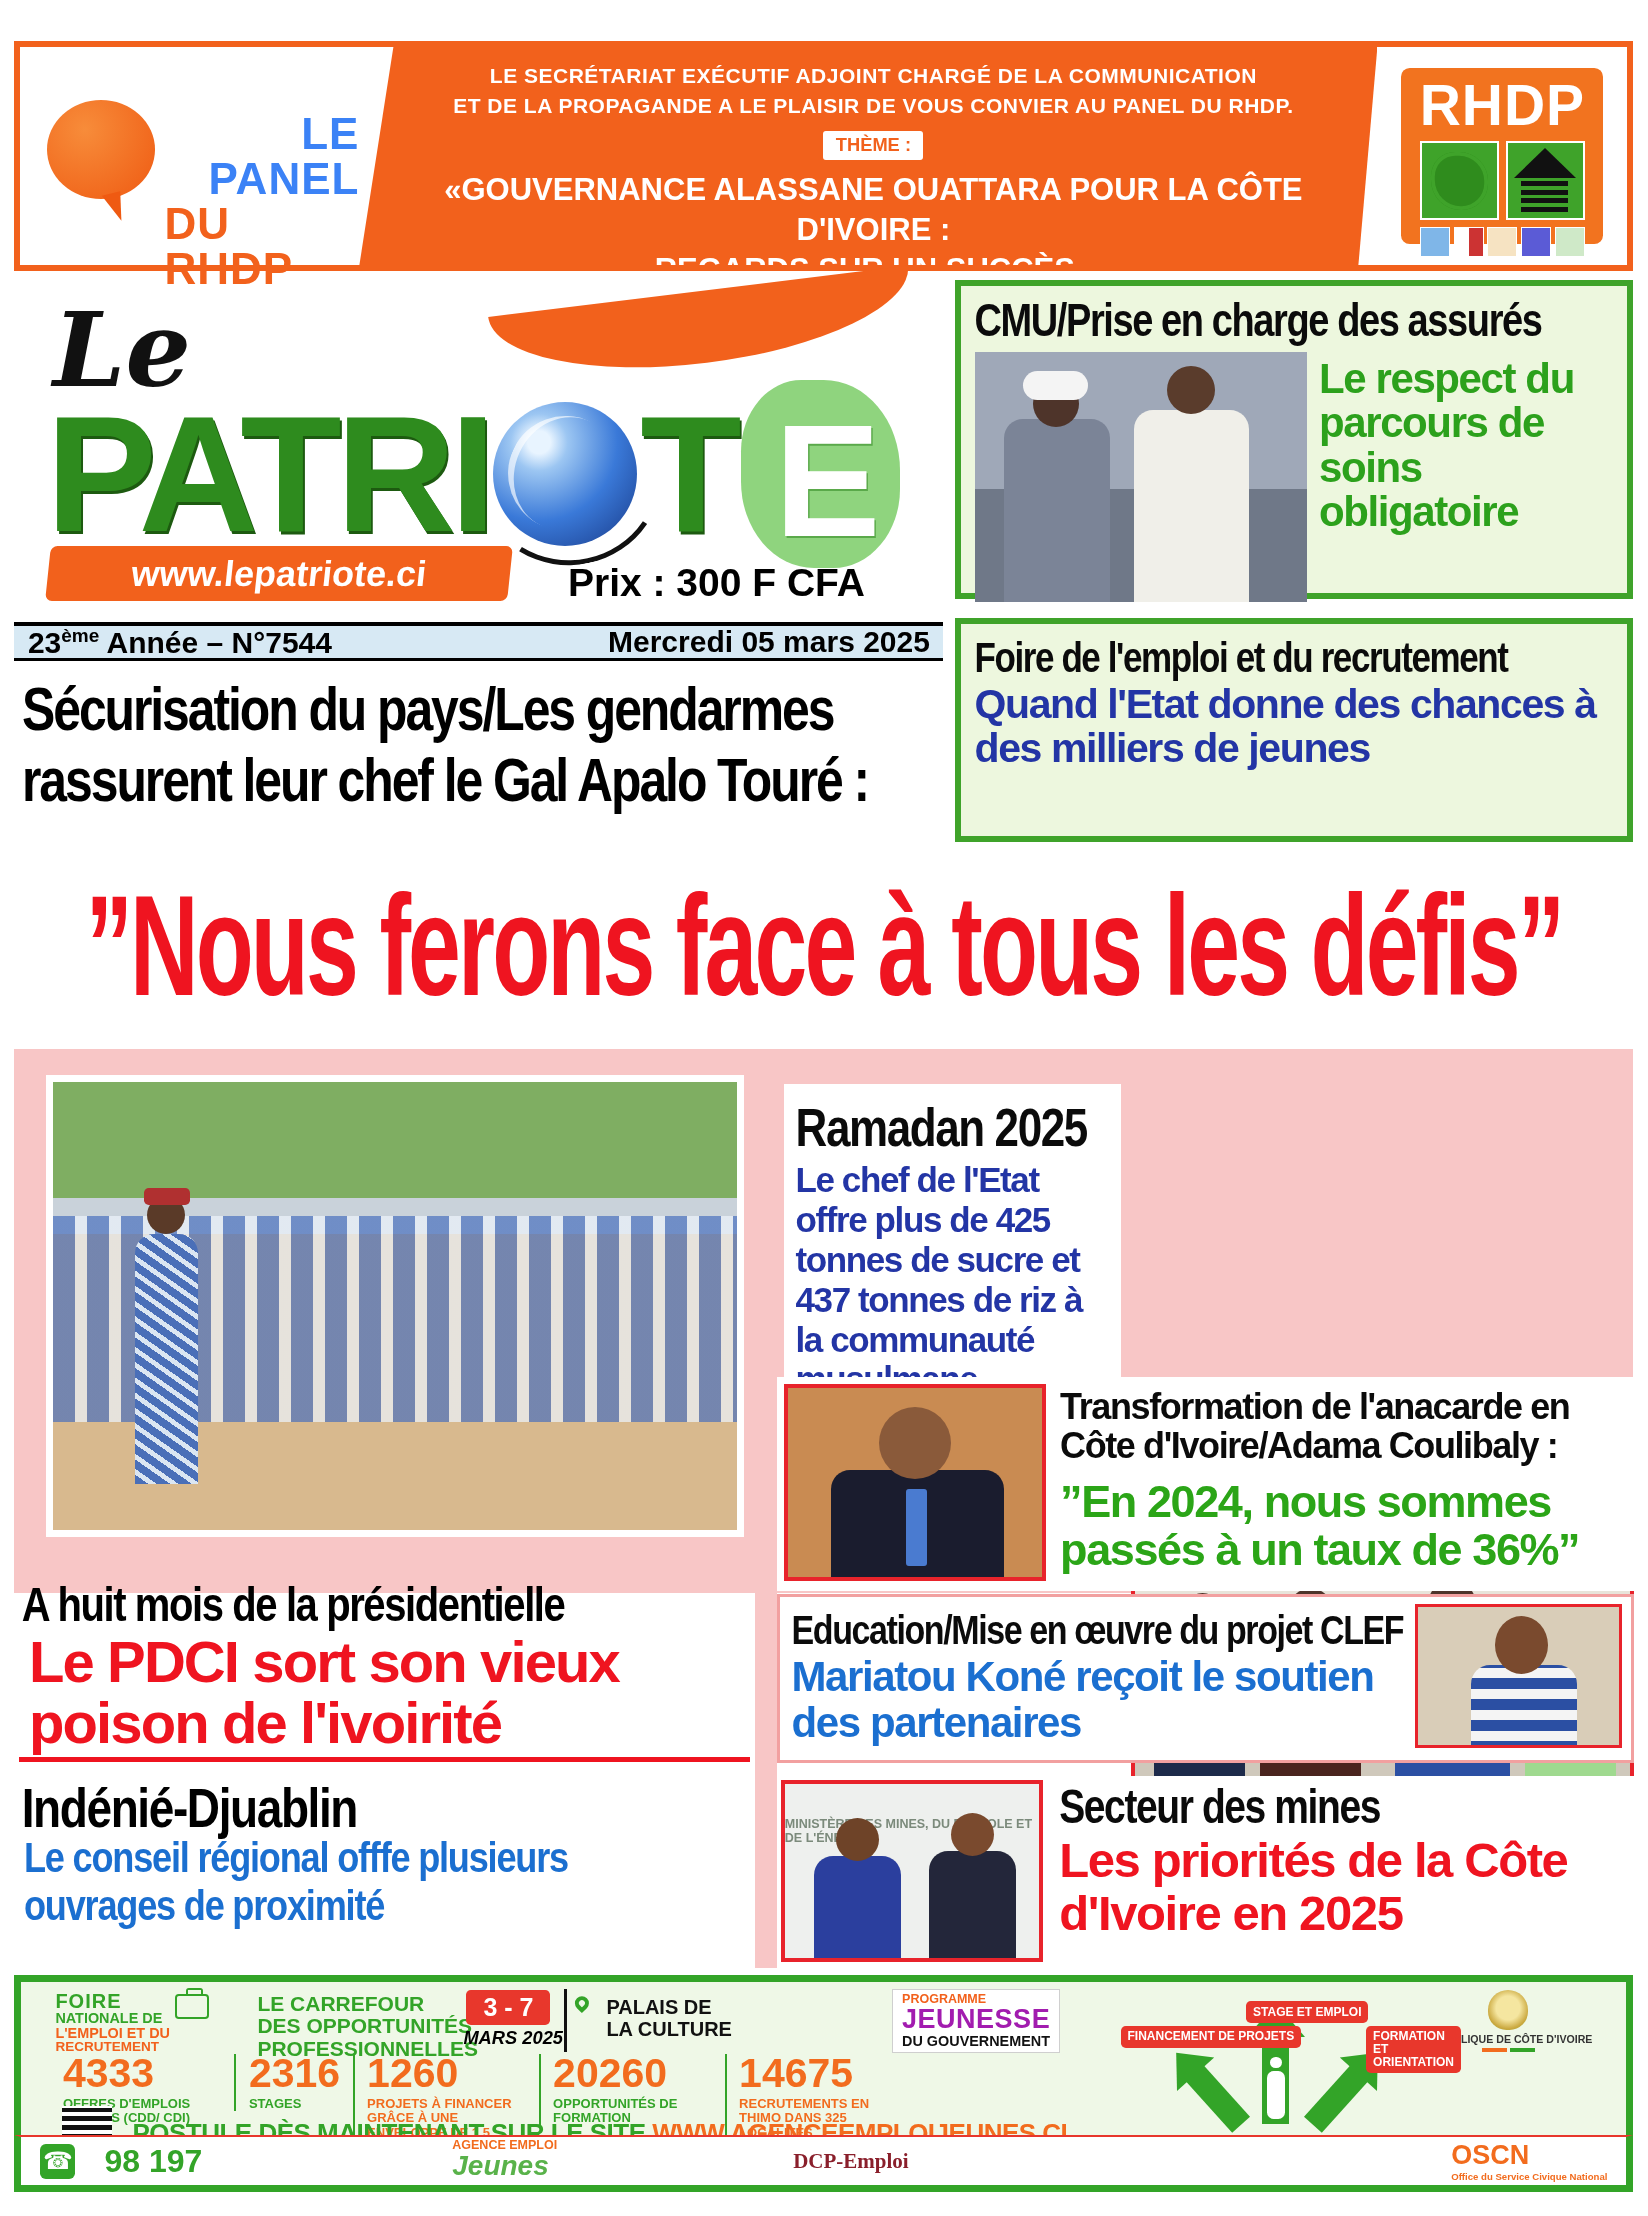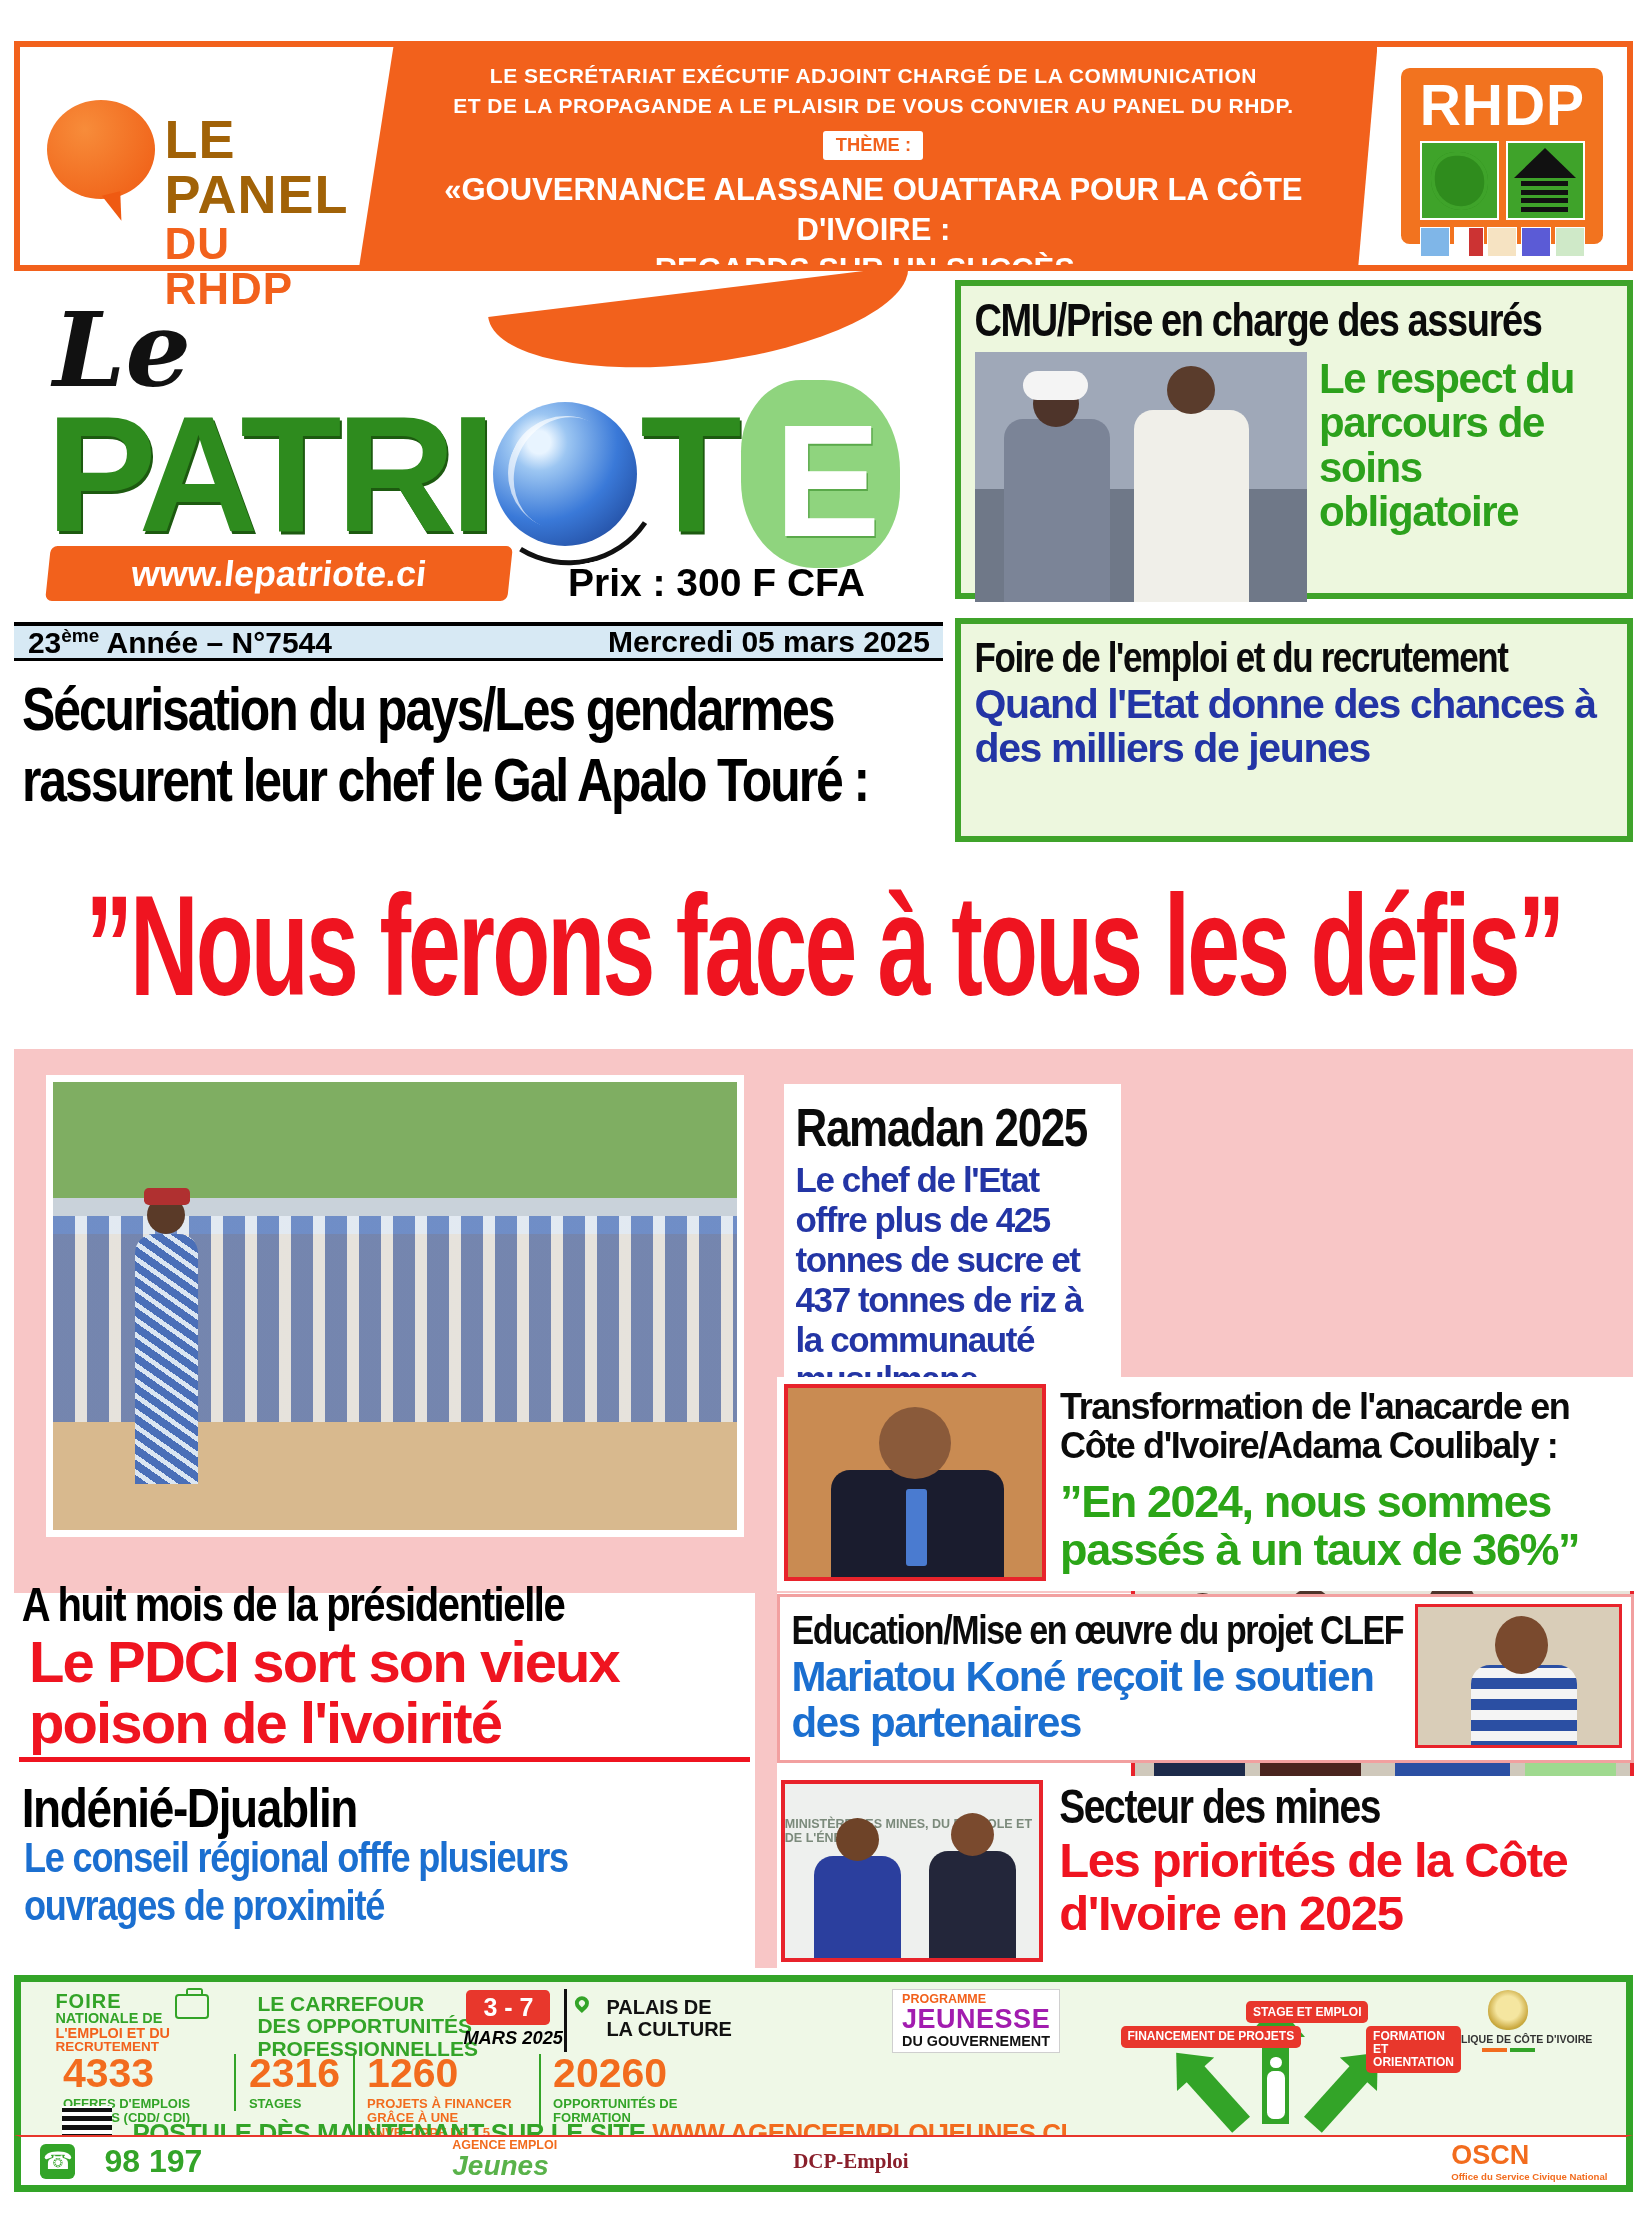--- a/index.html
+++ b/index.html
@@ -7,21 +7,21 @@
   body{font-family:"Liberation Sans", sans-serif; width:1648px; height:2216px; position:relative;}
   .abs{position:absolute;}
   .condy{transform:scaleY(1.22);transform-origin:left top;}
 
   
   .adbanner{left:14.4px;top:41px;width:1619px;height:230px;border:6.7px solid #F2611C;background:#fff;display:flex;}
   .panelzone{width:339px;position:relative;flex:none;}
   .bubble{position:absolute;left:26.5px;top:53px;width:108px;height:99px;background:radial-gradient(circle at 35% 30%,#F78C3A,#EF5A12);border-radius:50%;}
   .bubble:after{content:"";position:absolute;left:58px;bottom:-23px;width:0;height:0;border-left:13.5px solid transparent;border-right:6.7px solid transparent;border-top:29px solid #EF5A12;transform:rotate(-14deg);}
   .paneltxt{position:absolute;left:144px;top:65px;line-height:1.02;font-weight:800;}
-  .paneltxt .l1{font-size:54px;color:#a16207;letter-spacing:1px;}
+  .paneltxt .l1{font-size:44px;color:#3b82f6;letter-spacing:1px;text-align:right;}
   .paneltxt .l2{font-size:44px;color:#F2611C;letter-spacing:1px;}
   .orangebox{flex:1;background:#F2611C;clip-path:polygon(34px 0,100% 0,calc(100% - 19px) 100%,0 100%);color:#fff;text-align:center;padding:17.3px 43px 11.5px 53px;}
   .orangebox .i1{font-size:21px;font-weight:700;letter-spacing:0.5px;}
   .orangebox .i2{font-size:21px;font-weight:700;margin-top:5.8px;letter-spacing:0.5px;}
   .themechip{display:inline-block;background:#fff;color:#F2611C;font-size:18.3px;font-weight:800;padding:3.8px 12.5px;margin:12.5px auto 9.6px;border-radius:2.9px;}
   .themeline{font-size:31px;font-weight:800;line-height:1.3;}
   .whenwhere{display:flex;justify-content:center;align-items:center;gap:17.3px;margin-top:18.3px;font-size:27px;font-weight:800;}
   .calicon{width:26px;height:24px;border:2.4px solid #fff;border-radius:2.9px;position:relative;display:inline-block;}
   .calicon:before{content:"";position:absolute;top:3.8px;left:0;right:0;border-top:2.4px solid #fff;}
   .pinicon{width:16.4px;height:16.4px;border:2.9px solid #fff;border-radius:50% 50% 50% 0;transform:rotate(-45deg);display:inline-block;}
@@ -369,20 +369,24 @@
       <div class="lb">STAGES</div>
     </div>
     <div class="stat alt">
       <div class="v">1260</div>
       <div class="lb">PROJETS À FINANCER GRÂCE À UNE ENVELOPPE DE 1,5 MILLIARDS DE FCFA</div>
     </div>
     <div class="stat">
       <div class="v">20260</div>
       <div class="lb">OPPORTUNITÉS DE FORMATION</div>
     </div>
+    <div class="stat alt">
+      <div class="v">14675</div>
+      <div class="lb">RECRUTEMENTS EN THIMO DANS 325 LOCALITÉS</div>
+    </div>
   </div>
 
   <div class="arrowgfx">
     <div class="diag dl"></div>
     <div class="diag dr"></div>
     <div class="stem"></div>
     <div class="person"></div>
     <div class="tag tag-l">FINANCEMENT DE PROJETS</div>
     <div class="tag tag-m">STAGE ET EMPLOI</div>
     <div class="tag tag-r">FORMATION ET ORIENTATION</div>

